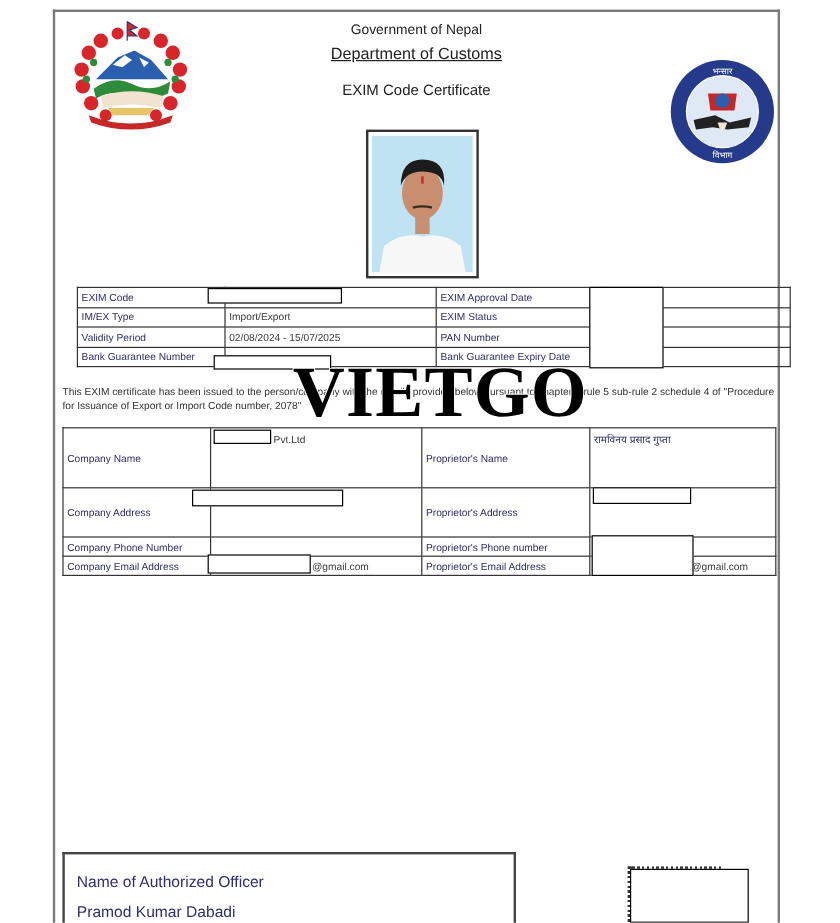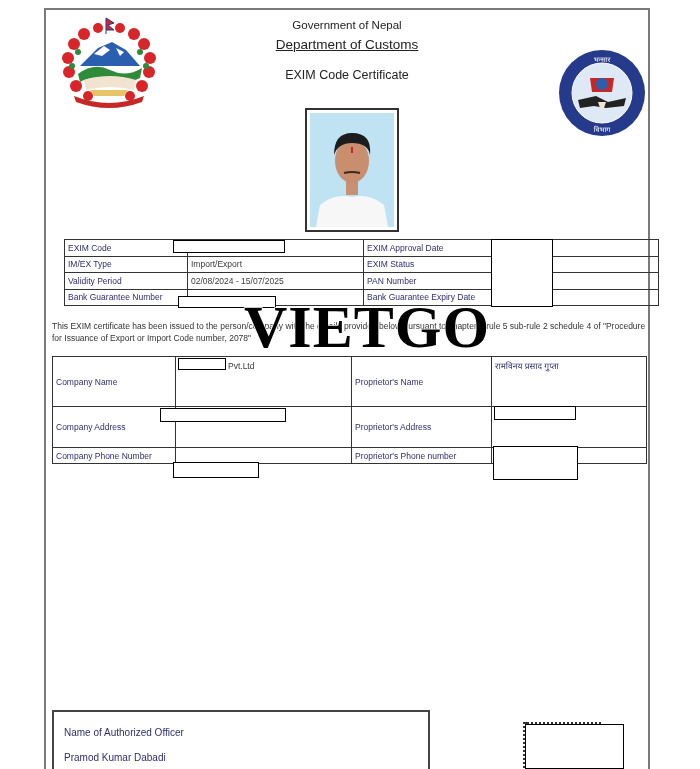--- a/index.html
+++ b/index.html
@@ -42,21 +42,21 @@
   .t2 tr.short td { height: 15px; }
 
   .redact { position: absolute; background: #fff; border: 1.3px solid #000; box-sizing: border-box; }
 
   .watermark { position: absolute; left: 244px; top: 292px; font-family: "Liberation Serif", serif;
                font-weight: bold; font-size: 60px; letter-spacing: 1px; color: #000; line-height: 70px;
                -webkit-text-stroke: 1.5px #fff; paint-order: stroke fill; }
 
   .officer { position: absolute; left: 6px; top: 700px; width: 378px; height: 90px;
              border: 2px solid #444; border-bottom: none; box-sizing: border-box; }
-  .officer .t { position: absolute; left: 10px; font-size: 10px; color: #2e2e6e; }
+  .officer .t { position: absolute; left: 10px; font-size: 13px; color: #2e2e6e; }
 
   .qr { position: absolute; left: 477px; top: 712px; width: 80px; height: 60px; }
   .qr .dots { position: absolute; left: 0; top: 0; width: 80px; height: 6px;
               background: repeating-linear-gradient(90deg,#333 0 2px,#fff 2px 4px); }
   .qr .dotsv { position: absolute; left: 0; top: 0; width: 4px; height: 60px;
               background: repeating-linear-gradient(180deg,#333 0 2px,#fff 2px 4px); }
 </style>
 </head>
 <body>
 
@@ -185,20 +185,26 @@
       <td class="val"></td>
       <td class="lbl">Proprietor's Address</td>
       <td class="val"></td>
     </tr>
     <tr class="short">
       <td class="lbl">Company Phone Number</td>
       <td class="val"></td>
       <td class="lbl">Proprietor's Phone number</td>
       <td class="val"></td>
     </tr>
+    <tr class="short">
+      <td class="lbl">Company Email Address</td>
+      <td class="val" style="padding-left:84px">@gmail.com</td>
+      <td class="lbl">Proprietor's Email Address</td>
+      <td class="val" style="padding-left:84px">@gmail.com</td>
+    </tr>
   </tbody>
     </table>
 
   <div class="officer">
     <div class="t" style="top:15px">Name of Authorized Officer</div>
     <div class="t" style="top:40px">Pramod  Kumar Dabadi</div>
   </div>
 
   <div class="qr">
     <div class="dots"></div>

